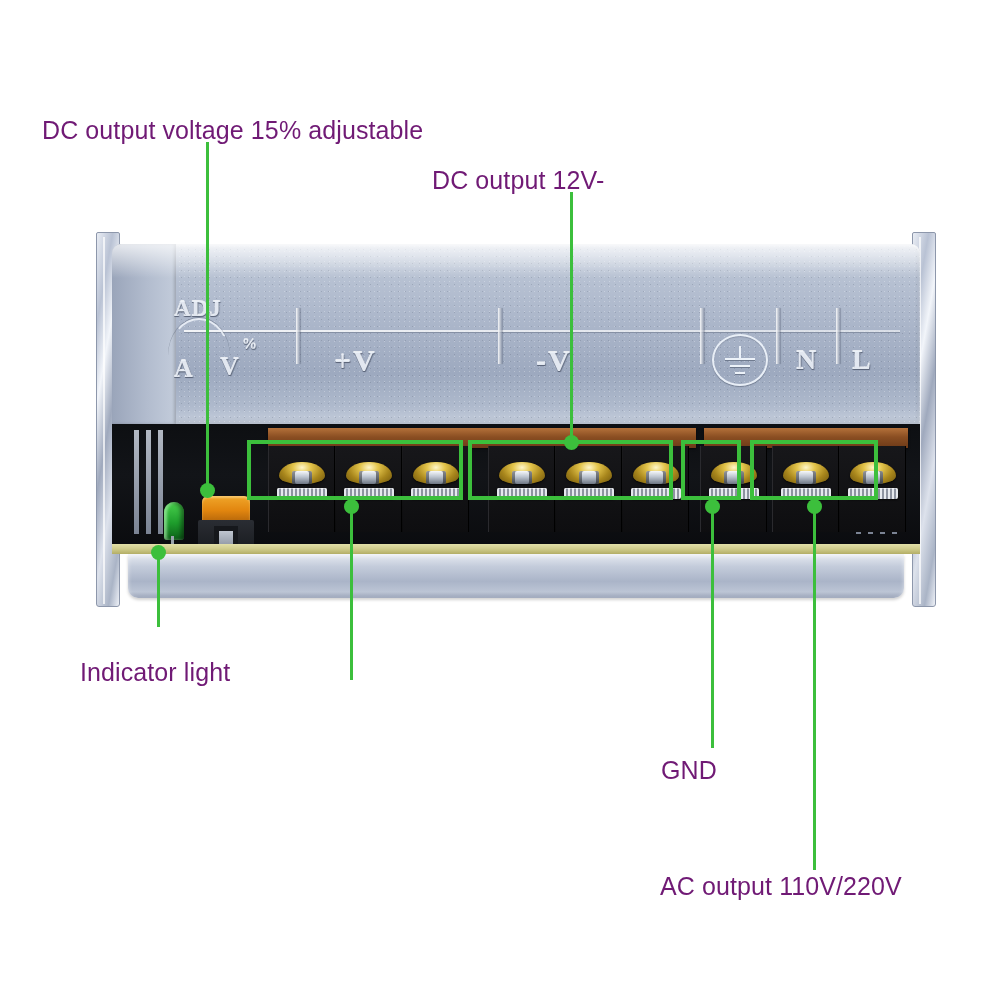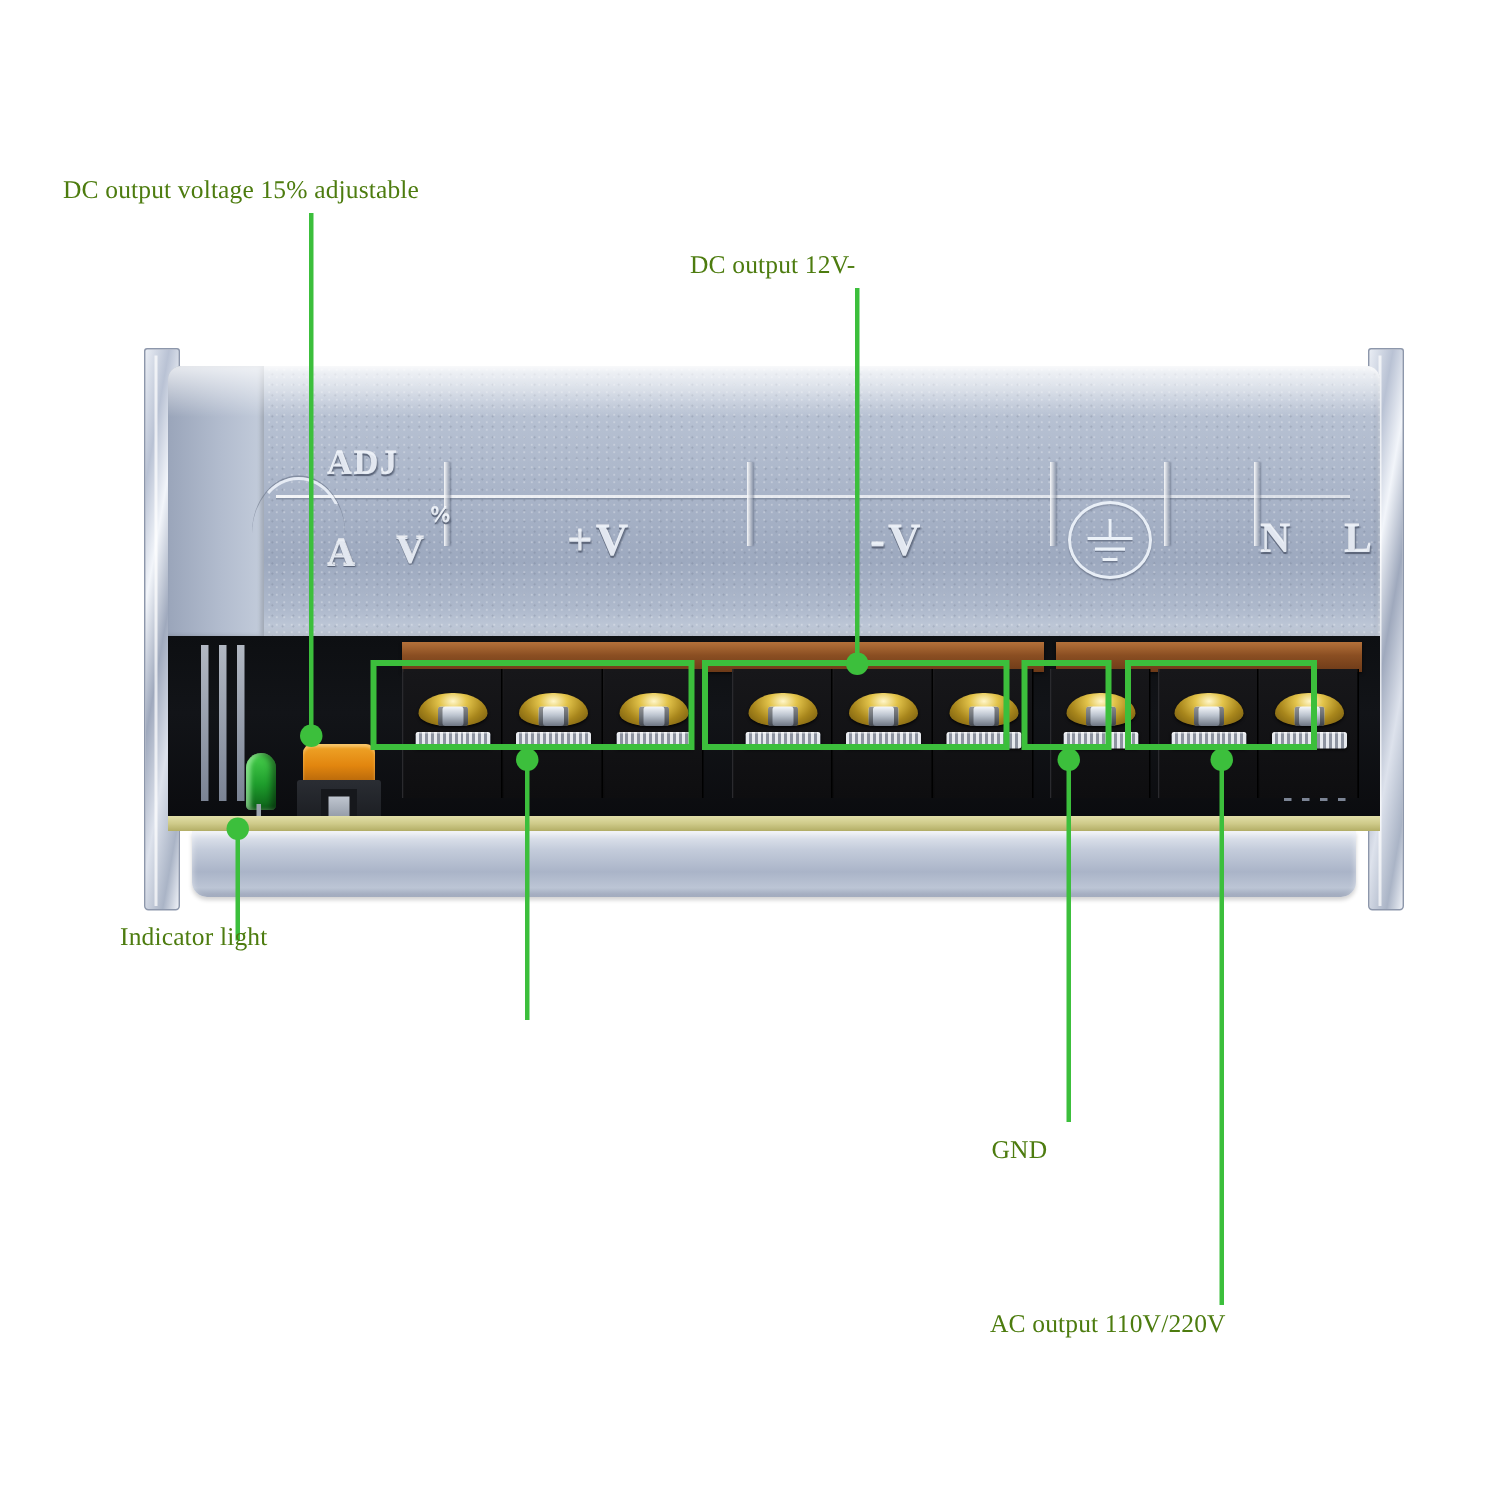--- a/index.html
+++ b/index.html
@@ -8,26 +8,25 @@
     background:#ffffff;
     font-family:"Liberation Sans", sans-serif;
     overflow:hidden;
     position:relative;
   }
   #stage{position:absolute;left:0;top:0;width:1000px;height:1000px;}
 
   
   .ann-label{
     position:absolute;
-    font-size:17px;
-    color:#4d7c0f;
+    font-size:25px;
+    color:#701a75;
     white-space:nowrap;
     letter-spacing:.1px;
     line-height:1;
-    font-family:Liberation Serif, serif;
   }
 
   
   .leader{
     position:absolute;
     width:3px;
     background:#3cbf3c;
   }
   .leader-dot{
     position:absolute;
@@ -116,21 +115,20 @@
     color:rgba(236,241,248,.92);
     text-shadow:
       0 1px 0 rgba(90,100,120,.85),
       0 -1px 0 rgba(255,255,255,.75),
       1px 1px 1px rgba(70,80,100,.6);
     font-family:"Liberation Serif", serif;
     font-weight:bold;
     letter-spacing:2px;
     user-select:none;
     white-space:nowrap;
-    margin-left:44px;
   }
   .emboss.adj{left:62px;top:52px;font-size:23px;letter-spacing:1px;}
   .emboss.amp{left:62px;top:110px;font-size:26px;}
   .emboss.vol{left:108px;top:108px;font-size:26px;}
   .emboss.pct{left:130px;top:92px;font-size:15px;letter-spacing:0;}
   .emboss.pv{left:222px;top:100px;font-size:30px;}
   .emboss.nv{left:424px;top:100px;font-size:30px;}
   .emboss.nn{left:684px;top:100px;font-size:28px;}
   .emboss.ll{left:740px;top:100px;font-size:28px;}
   
@@ -382,22 +380,22 @@
   <div class="leader-dot" style="left:344px;top:499px"></div>
 
   <div class="leader" style="left:711px;top:505px;height:243px"></div>
   <div class="leader-dot" style="left:705px;top:499px"></div>
 
   <div class="leader" style="left:813px;top:505px;height:365px"></div>
   <div class="leader-dot" style="left:807px;top:499px"></div>
 
   <div class="ann-label" style="left:42px;top:118px">DC output voltage 15% adjustable</div>
 
-  <div class="ann-label" style="left:460px;top:168px">DC output 12V-</div>
-
-  <div class="ann-label" style="left:80px;top:616px">Indicator light</div>
+  <div class="ann-label" style="left:432px;top:168px">DC output 12V-</div>
+
+  <div class="ann-label" style="left:80px;top:660px">Indicator light</div>
 
 
   <div class="ann-label" style="left:661px;top:758px">GND</div>
 
   <div class="ann-label" style="left:660px;top:874px">AC output 110V/220V</div>
 
 </div>
 
 </body></html>

